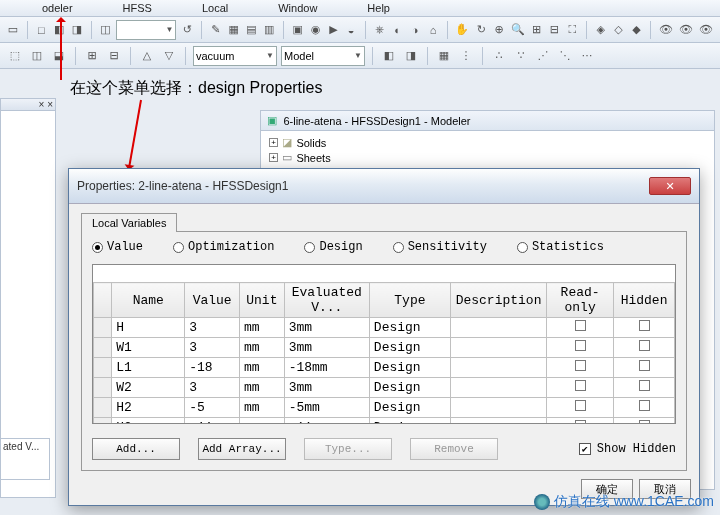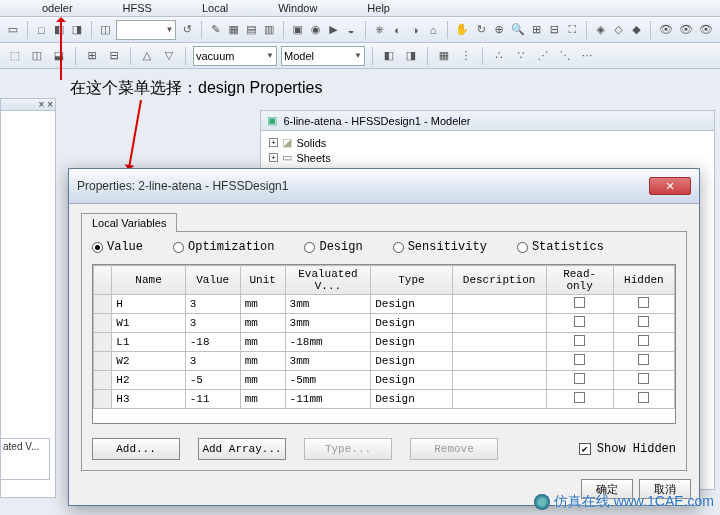--- a/index.html
+++ b/index.html
@@ -184,21 +184,22 @@
 .grid-wrap {
   background: #fff;
   border: 1px solid #888;
   height: 160px;
   overflow: hidden;
 }
 table.grid {
   border-collapse: collapse;
   width: 100%;
   font-family: "Courier New", monospace;
-  font-size: 11px;
+  font-size: 13px;
+  margin-top: 17px;
 }
 table.grid th, table.grid td {
   border: 1px solid #c0c0c0;
   padding: 2px 4px;
   text-align: left;
   height: 18px;
 }
 table.grid th {
   background: linear-gradient(#f8f8f8,#e8e8e8);
   font-weight: normal;

